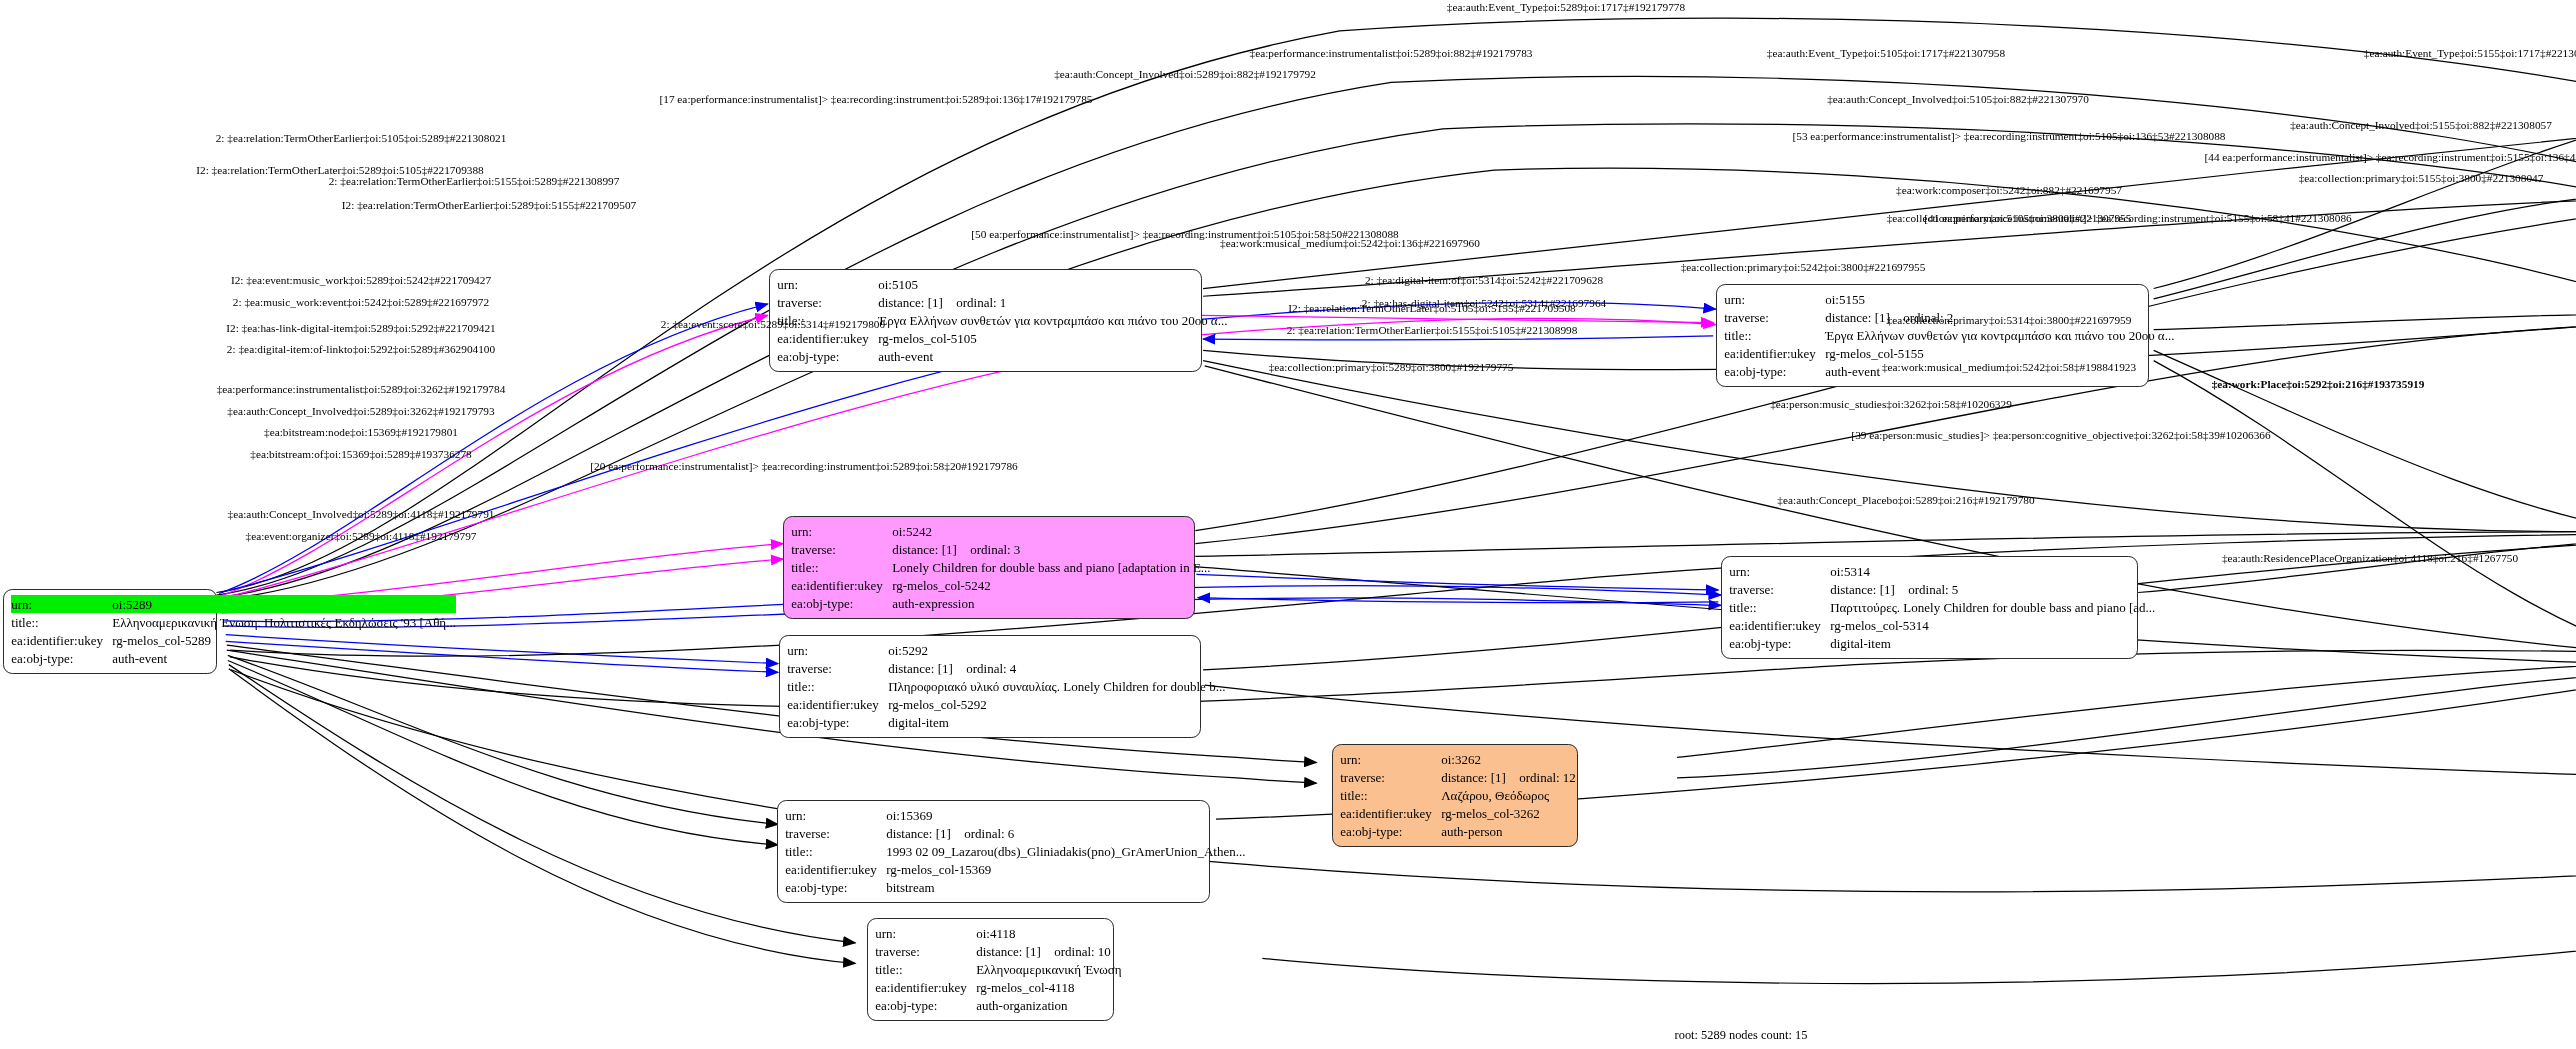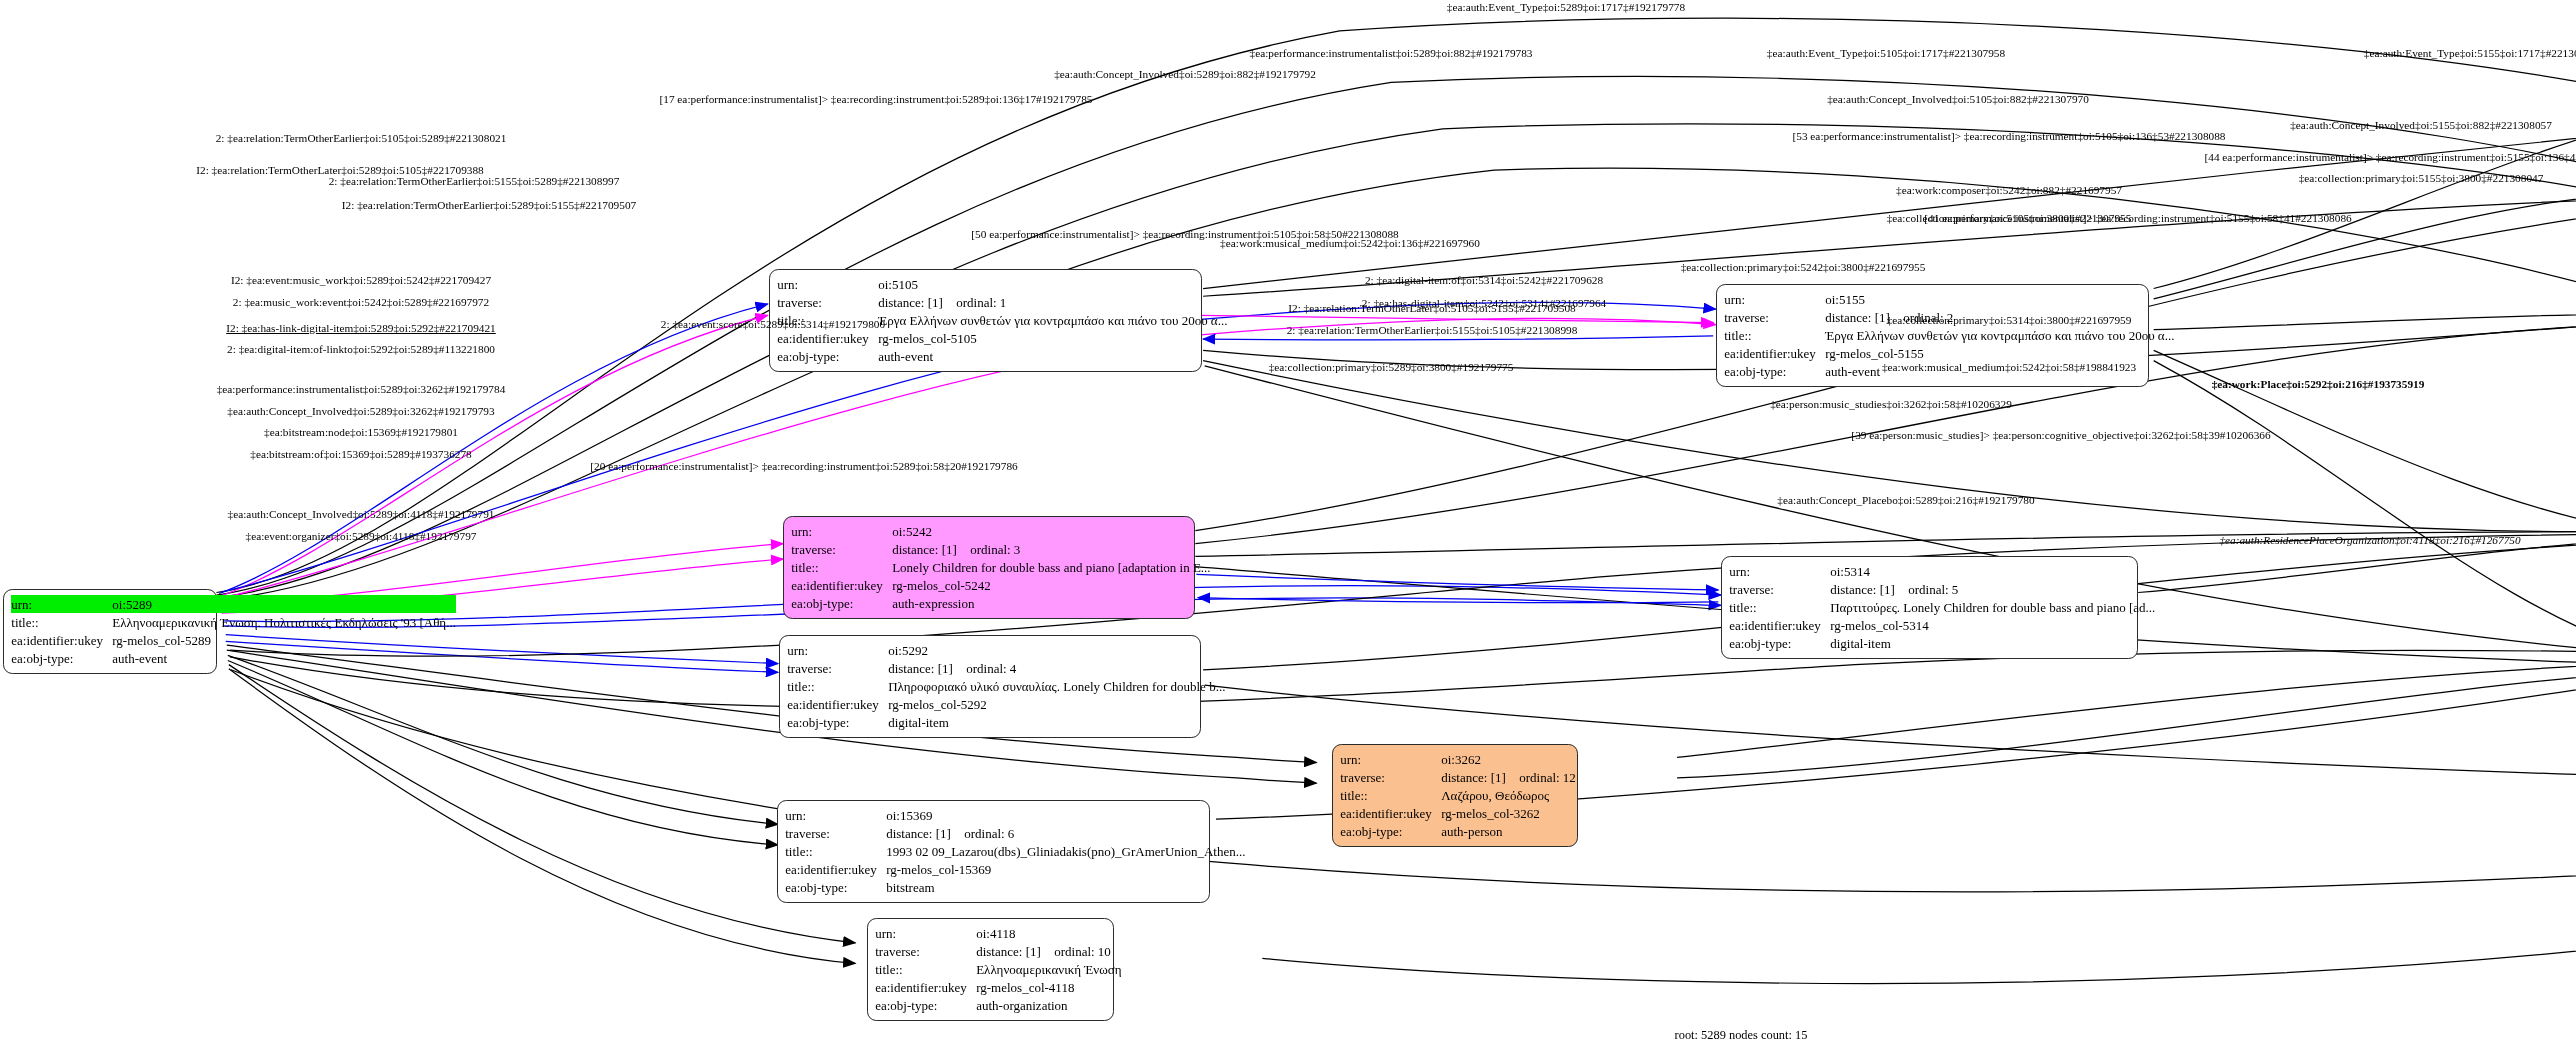--- a/index.html
+++ b/index.html
@@ -383,34 +383,34 @@
       <div class="elabel" style="left: 2138px; top: 218px;">[41 ea:performance:instrumentalist]&gt; ‡ea:recording:instrument‡oi:5155‡oi:58‡41#221308086</div>
       <div class="elabel" style="left: 1185px; top: 234px;">[50 ea:performance:instrumentalist]&gt; ‡ea:recording:instrument‡oi:5105‡oi:58‡50#221308088</div>
       <div class="elabel" style="left: 1350px; top: 243px;">‡ea:work:musical_medium‡oi:5242‡oi:136‡#221697960</div>
       <div class="elabel" style="left: 1803px; top: 267px;">‡ea:collection:primary‡oi:5242‡oi:3800‡#221697955</div>
       <div class="elabel" style="left: 361px; top: 280px;">I2: ‡ea:event:music_work‡oi:5289‡oi:5242‡#221709427</div>
       <div class="elabel" style="left: 361px; top: 302px;">2: ‡ea:music_work:event‡oi:5242‡oi:5289‡#221697972</div>
       <div class="elabel" style="left: 1484px; top: 280px;">2: ‡ea:digital-item:of‡oi:5314‡oi:5242‡#221709628</div>
       <div class="elabel" style="left: 1484px; top: 303px;">2: ‡ea:has-digital-item‡oi:5242‡oi:5314‡#221697964</div>
       <div class="elabel" style="left: 773px; top: 324px;">2: ‡ea:event:score‡oi:5289‡oi:5314‡#192179800</div>
       <div class="elabel" style="left: 2009px; top: 320px;">‡ea:collection:primary‡oi:5314‡oi:3800‡#221697959</div>
-      <div class="elabel" style="left: 361px; top: 328px; text-decoration: underline;">I2: ‡ea:has-link-digital-item‡oi:5289‡oi:5292‡#221709421</div>
-      <div class="elabel" style="left: 361px; top: 349px;">2: ‡ea:digital-item:of-linkto‡oi:5292‡oi:5289‡#113221800</div>
+      <div class="elabel" style="left: 361px; top: 328px;">I2: ‡ea:has-link-digital-item‡oi:5289‡oi:5292‡#221709421</div>
+      <div class="elabel" style="left: 361px; top: 349px;">2: ‡ea:digital-item:of-linkto‡oi:5292‡oi:5289‡#362904100</div>
       <div class="elabel" style="left: 1391px; top: 367px;">‡ea:collection:primary‡oi:5289‡oi:3800‡#192179775</div>
       <div class="elabel" style="left: 2009px; top: 367px;">‡ea:work:musical_medium‡oi:5242‡oi:58‡#198841923</div>
       <div class="elabel" style="left: 361px; top: 389px;">‡ea:performance:instrumentalist‡oi:5289‡oi:3262‡#192179784</div>
       <div class="elabel" style="left: 361px; top: 411px;">‡ea:auth:Concept_Involved‡oi:5289‡oi:3262‡#192179793</div>
       <div class="elabel" style="left: 361px; top: 432px;">‡ea:bitstream:node‡oi:15369‡#192179801</div>
       <div class="elabel" style="left: 1891px; top: 404px;">‡ea:person:music_studies‡oi:3262‡oi:58‡#10206329</div>
       <div class="elabel" style="left: 2318px; top: 384px; font-weight: bold;">‡ea:work:Place‡oi:5292‡oi:216‡#193735919</div>
       <div class="elabel" style="left: 2061px; top: 435px;">[39 ea:person:music_studies]&gt; ‡ea:person:cognitive_objective‡oi:3262‡oi:58‡39#10206366</div>
       <div class="elabel" style="left: 361px; top: 454px;">‡ea:bitstream:of‡oi:15369‡oi:5289‡#193736278</div>
       <div class="elabel" style="left: 804px; top: 466px;">[20 ea:performance:instrumentalist]&gt; ‡ea:recording:instrument‡oi:5289‡oi:58‡20#192179786</div>
       <div class="elabel" style="left: 1906px; top: 500px;">‡ea:auth:Concept_Placebo‡oi:5289‡oi:216‡#192179780</div>
       <div class="elabel" style="left: 361px; top: 514px;">‡ea:auth:Concept_Involved‡oi:5289‡oi:4118‡#192179791</div>
       <div class="elabel" style="left: 361px; top: 536px;">‡ea:event:organizer‡oi:5289‡oi:4118‡#192179797</div>
-      <div class="elabel" style="left: 2370px; top: 540px; font-style: italic;">‡ea:auth:ResidencePlaceOrganization‡oi:4118‡oi:216‡#1267750</div>
+      <div class="elabel" style="left: 2370px; top: 558px;">‡ea:auth:ResidencePlaceOrganization‡oi:4118‡oi:216‡#1267750</div>
     </div>
 
   <div class="caption" style="left:1741px;top:1028px;">root: 5289 nodes count: 15</div>
 
 </div>
 
 
 </body></html>

